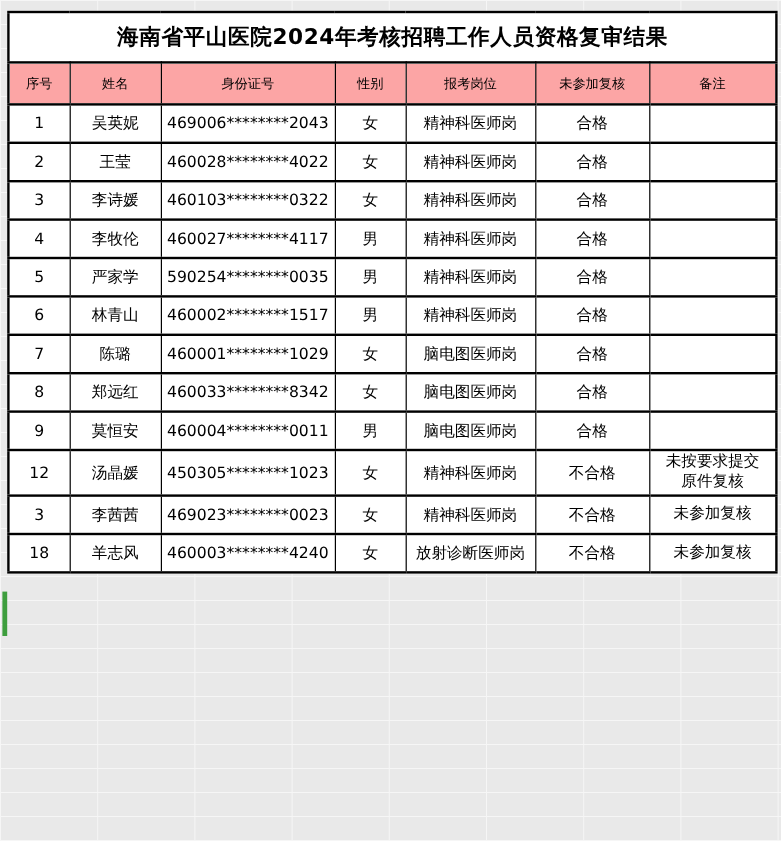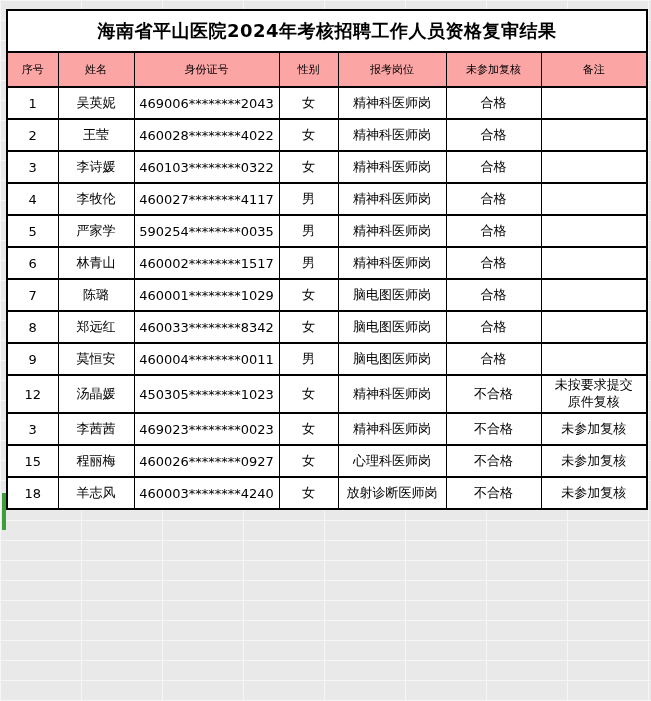--- a/index.html
+++ b/index.html
@@ -157,29 +157,20 @@
   <tr class="data">
     <td>3</td>
     <td>李茜茜</td>
     <td class="c-id">469023********0023</td>
     <td>女</td>
     <td>精神科医师岗</td>
     <td>不合格</td>
     <td class="c-remark">未参加复核</td>
   </tr>
   <tr class="data">
-    <td>15</td>
-    <td>程丽梅</td>
-    <td class="c-id">460026********0927</td>
-    <td>女</td>
-    <td>心理科医师岗</td>
-    <td>不合格</td>
-    <td class="c-remark">未参加复核</td>
-  </tr>
-  <tr class="data">
     <td>18</td>
     <td>羊志风</td>
     <td class="c-id">460003********4240</td>
     <td>女</td>
     <td>放射诊断医师岗</td>
     <td>不合格</td>
     <td class="c-remark">未参加复核</td>
   </tr>
 </tbody>
   </table>

